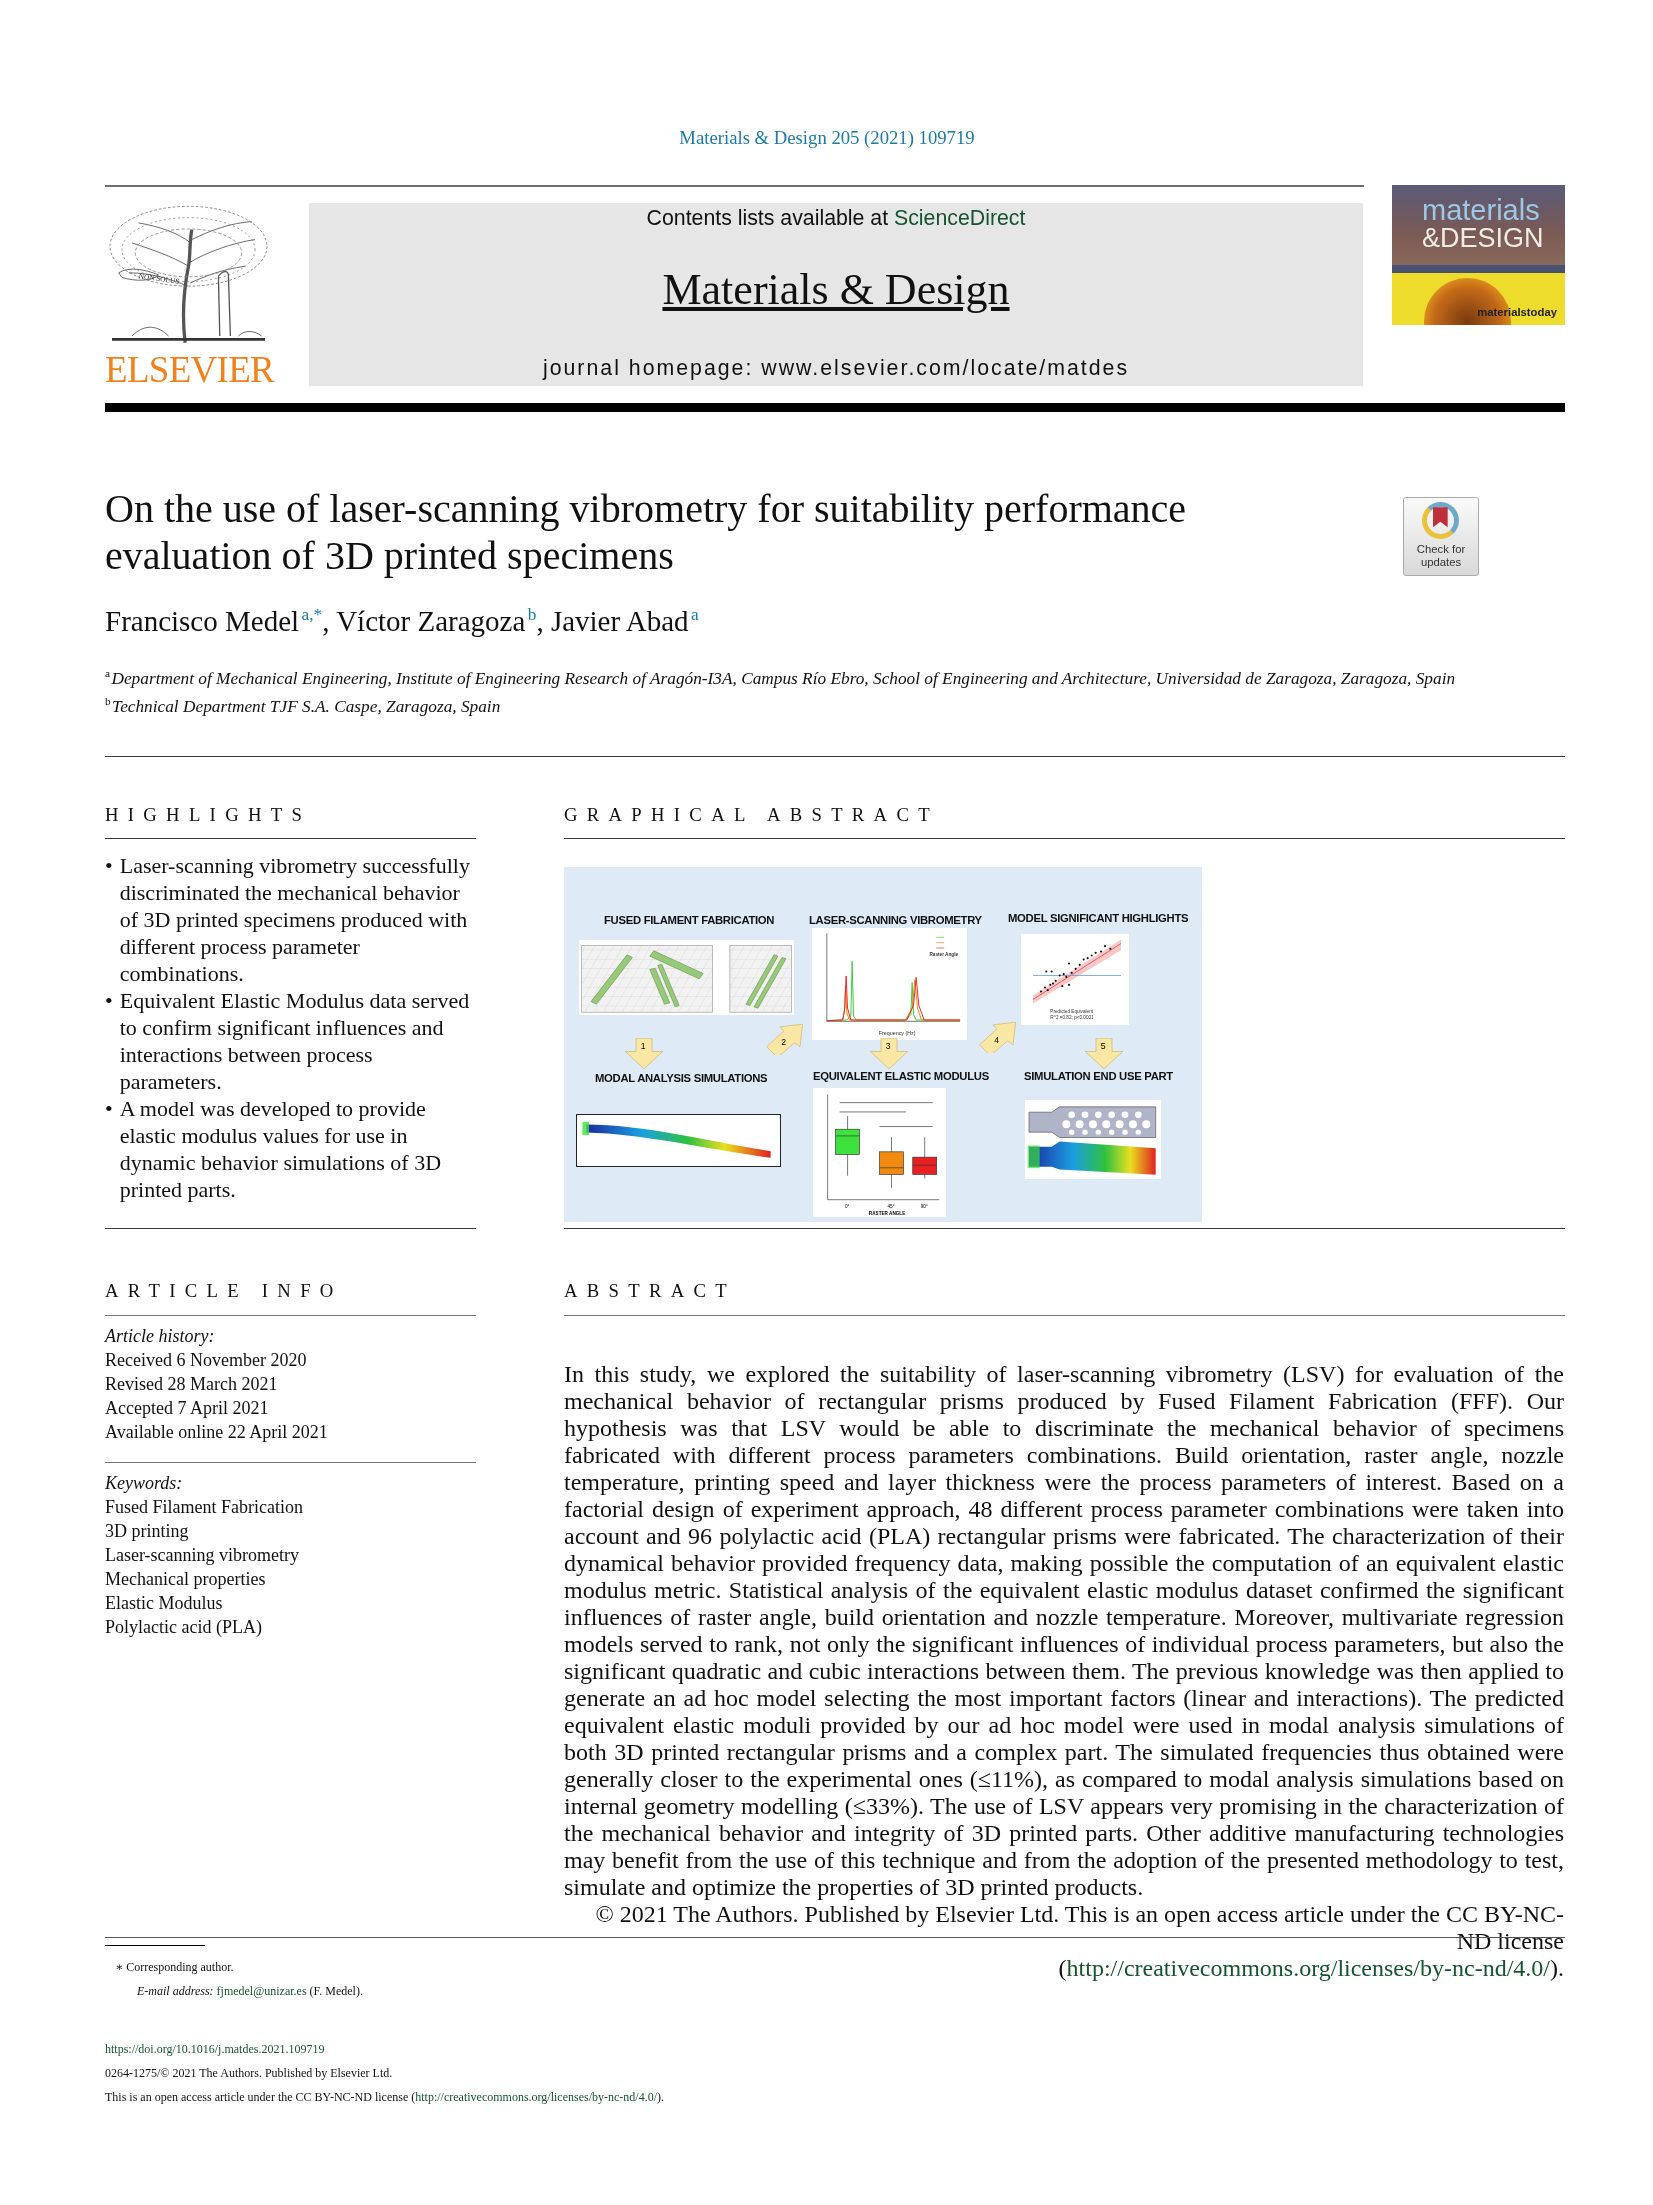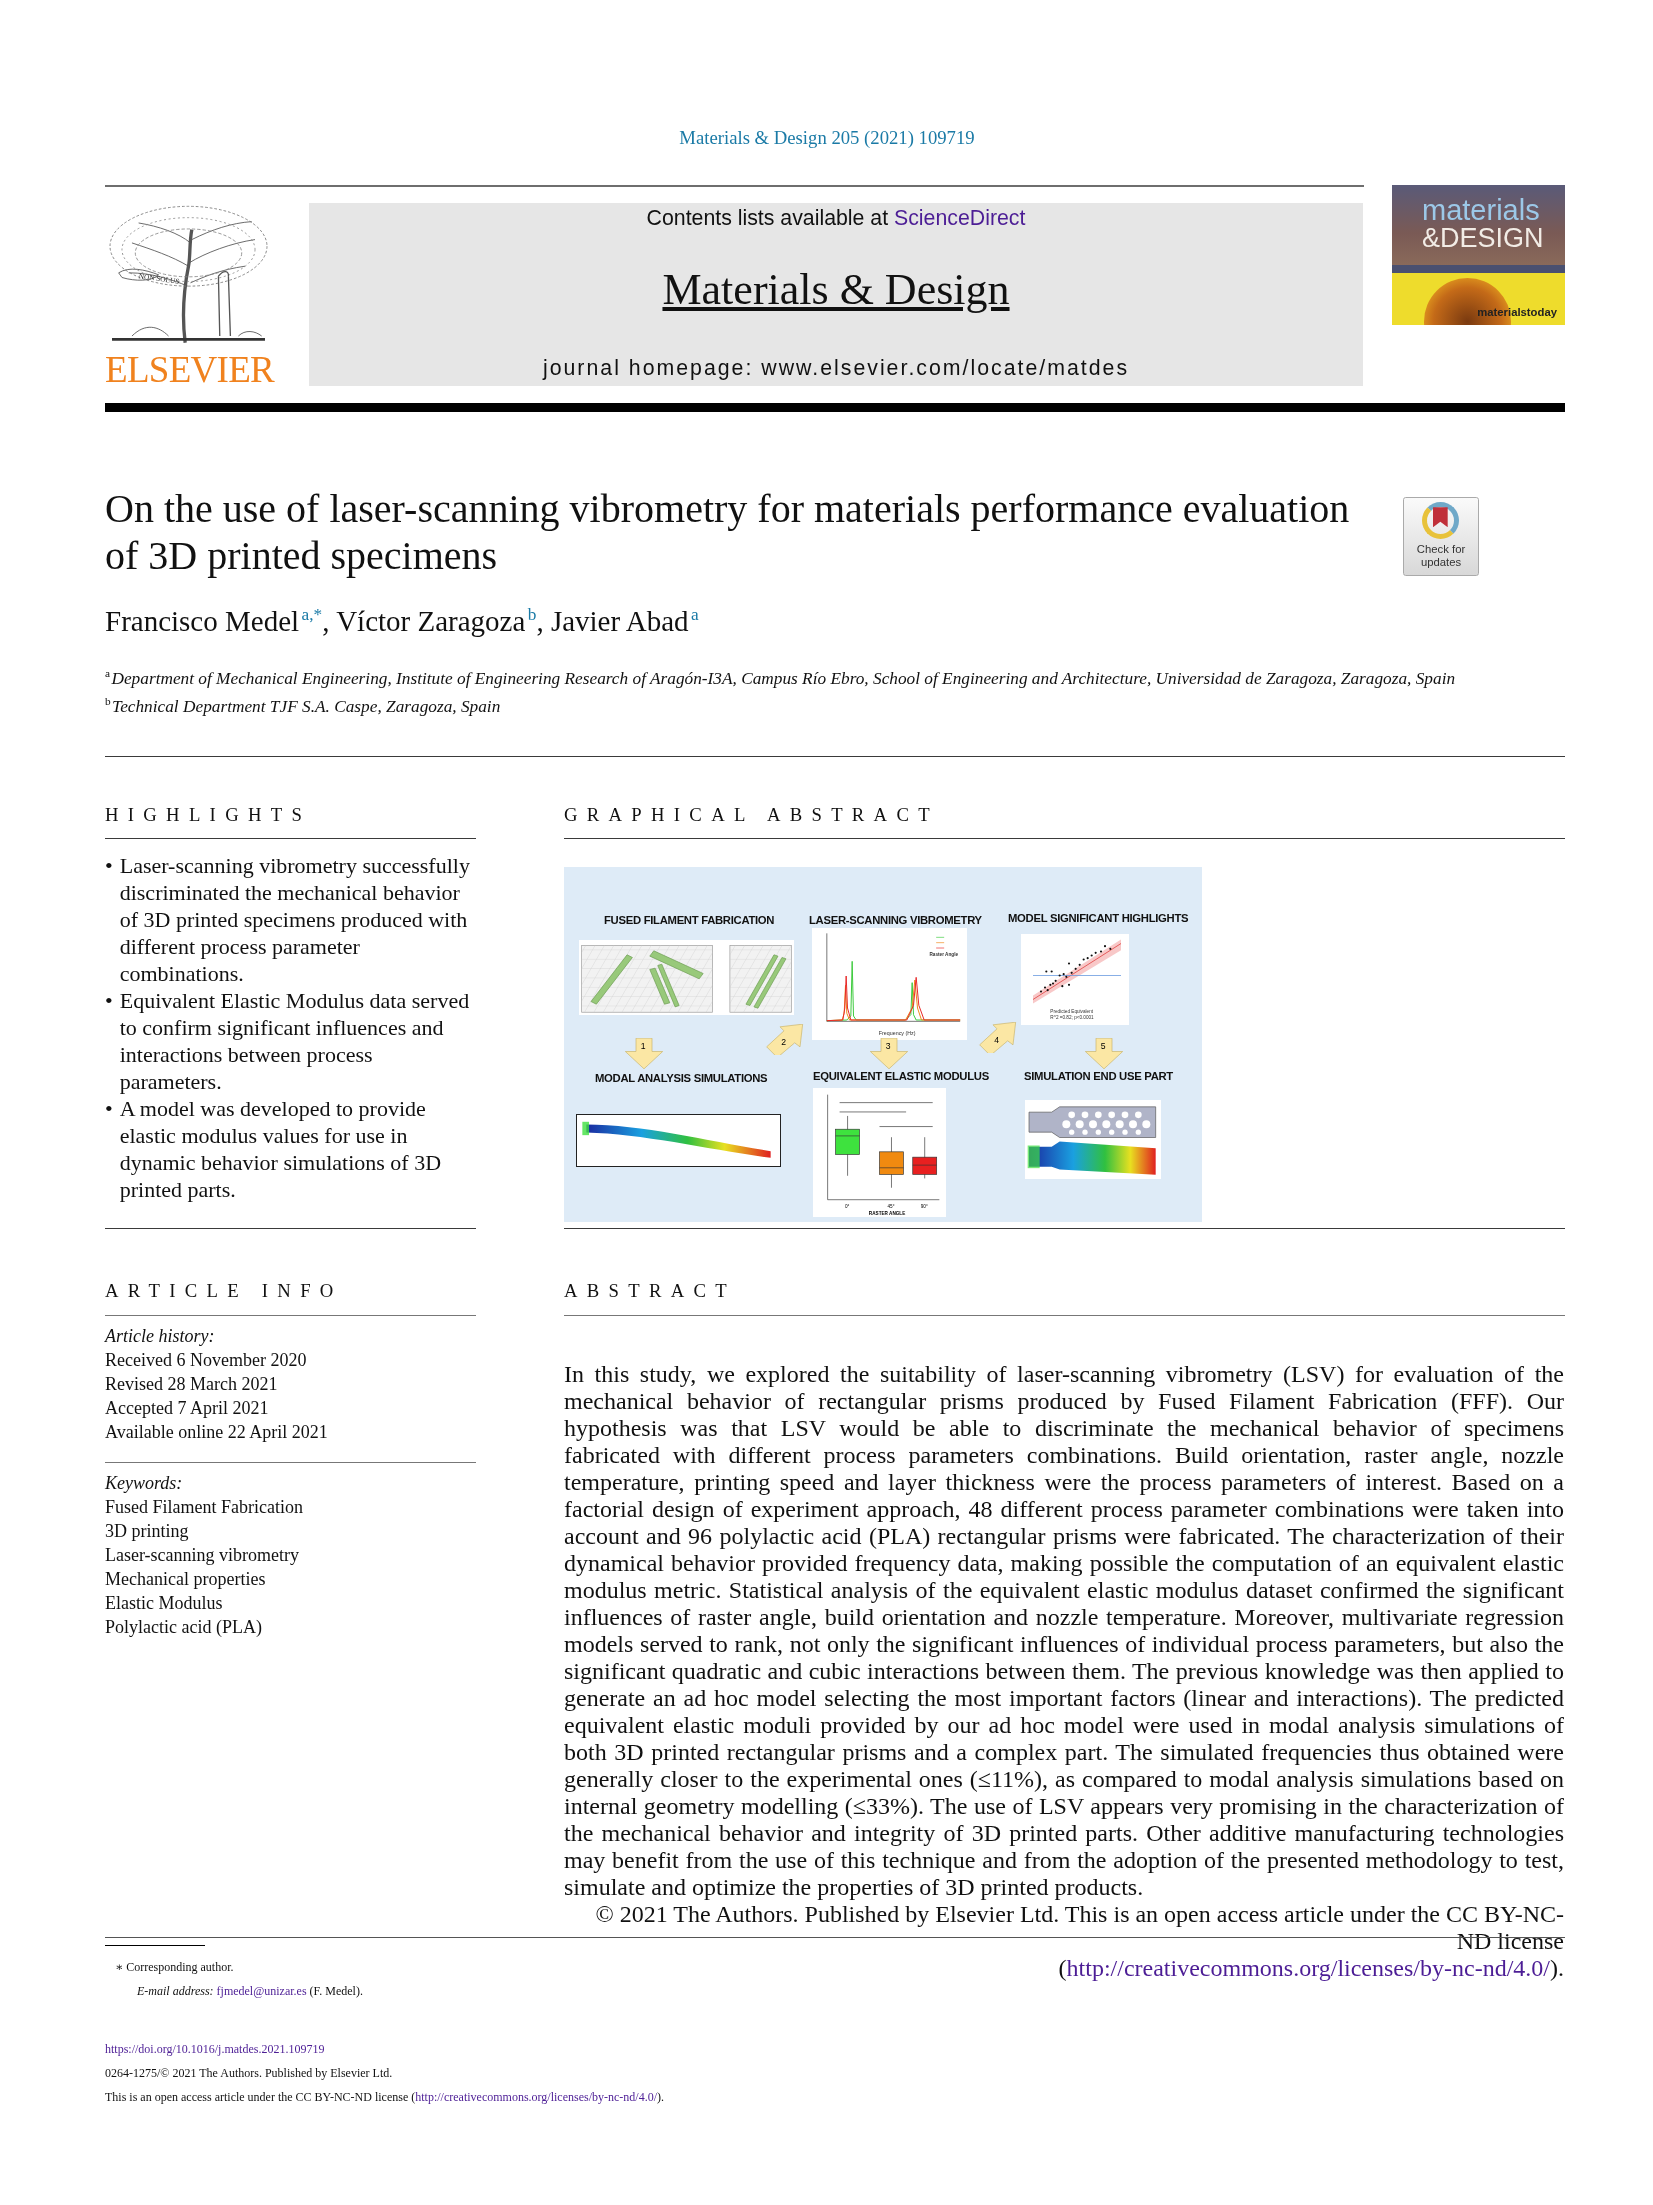--- a/index.html
+++ b/index.html
@@ -1,18 +1,18 @@
 <!DOCTYPE html>
 <html style="font-size:10.7px"><head>
 <meta charset="utf-8">
 <style>
   html, body { margin:0; padding:0; background:#ffffff; }
   body { width:1654px; height:2205px; position:relative; overflow:hidden; font-family:"Liberation Serif","DejaVu Serif",serif; color:#111; }
   .abs { position:absolute; }
-  a, .link { color:#4c1d95; text-decoration:none;text-align:center; }
+  a, .link { color:#14532d; text-decoration:none;text-align:center; }
   .journal-ref { left:0; width:1654px; top:127px; text-align:center; font-size:18.7px; color:#1a7aa6; }
   .rule-thin { height:2px; background:#6e6e6e; }
   .rule-thick { height:9.3px; background:#000; }
   .rule-sec { height:1.3px; background:#3a3a3a; }
 
   .logo { left:105px; top:203px; width:167px; height:183px; }
   .logo-tree { position:absolute; left:0; top:0; width:167px; height:145px; }
   .logo-word { position:absolute; left:0; top:148px; width:167px; text-align:center; font-family:"Liberation Serif",serif; font-size:37px; color:#f0821e; letter-spacing:-0.7px; line-height:37px; }
 
   .masthead { left:309px; top:203px; width:1054px; height:183px; background:#e6e6e6; }
@@ -100,21 +100,21 @@
   <div class="cover-band"></div>
   <div class="cover-bottom"></div>
   <div class="cover-blob"></div>
   <div class="cover-title1">materials</div>
   <div class="cover-title2">&amp;DESIGN</div>
   <div class="cover-mt">materialstoday</div>
 </div>
 
 <div class="abs rule-thick" style="left:105px; top:403px; width:1460px;"></div>
 
-<div class="abs title" style="width:1254px;">On the use of laser-scanning vibrometry for materials performance evaluation of 3D printed specimens</div>
+<div class="abs title" style="width:1254px;">On the use of laser-scanning vibrometry for suitability performance evaluation of 3D printed specimens</div>
 
 <div class="abs crossmark">
   <div class="ring"></div>
   <div class="flag"></div>
   <div class="txt">Check for updates</div>
 </div>
 
 <div class="abs authors">
   <span>Francisco Medel</span> <sup>a,*</sup>,
   <span>Víctor Zaragoza</span> <sup>b</sup>,

